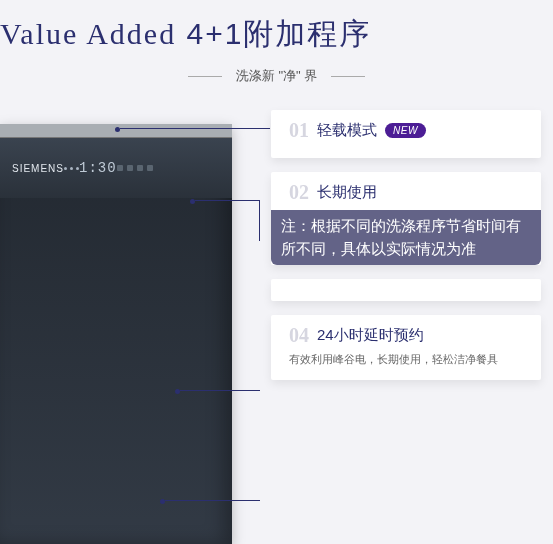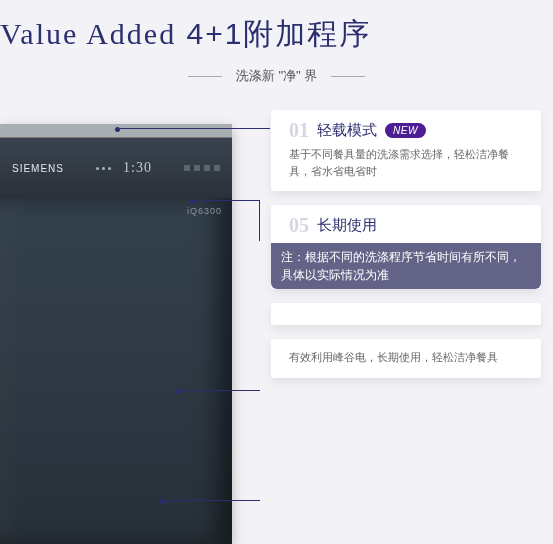--- a/index.html
+++ b/index.html
@@ -48,35 +48,34 @@
   .dw-top {
     height: 14px;
     background: #a9aeb3;
     border-bottom: 1px solid #777;
   }
   .panel {
     height: 60px;
     background: linear-gradient(180deg, #3a434f, #2a313a);
     display: flex;
     align-items: center;
-    justify-content: space-between;
     padding: 0 12px;
     color: #d3dce6;
     font-size: 8px;
     position: relative;
   }
   .brand { font-size: 10px; letter-spacing: 1px; color: #e3e8ee; }
   .display {
-    font-family: Liberation Serif, serif;
+    font-family: Liberation Mono, monospace;
     font-size: 14px;
     letter-spacing: 1px;
     color: #bfcad6;
     display: flex;
     align-items: center;
-    gap: 12px;
+    gap: 0;
   }
   .dots { display: flex; gap: 3px; }
   .dot { width: 3px; height: 3px; background:#aab5c2; border-radius:50%; }
   .panel-right { display: flex; gap: 4px; }
   .pbtn { width: 6px; height: 6px; background:#5a6570; border-radius:1px; }
   .door {
     height: 346px;
     background: linear-gradient(180deg, #33404d 0%, #2e3944 50%, #273039 100%);
     position: relative;
     box-shadow: inset 8px 0 22px rgba(255,255,255,0.04), inset -14px 0 22px rgba(0,0,0,0.5);
@@ -130,21 +129,21 @@
     letter-spacing: 0.5px;
   }
   .desc {
     font-size: 11px;
     color: #666;
     line-height: 1.5;
   }
   .note {
     background: #636387;
     color: #fff;
-    font-size: 12px;
+    font-size: 15px;
     line-height: 1.5;
     padding: 5px 10px;
     margin: 0 -14px -12px -18px;
     border-radius: 0 0 6px 6px;
     margin-top: 8px;
   }
   
   .connector {
     position: absolute;
     border-top: 1px solid #2b2f6f;
@@ -200,50 +199,50 @@
         </div>
         <span>1:30</span>
       </div>
       <div class="panel-right">
         <span class="pbtn"></span>
           <span class="pbtn"></span>
           <span class="pbtn"></span>
           <span class="pbtn"></span>
       </div>
     </div>
-    <div class="door">
-      <span class="model">iQ6300</span>
-    </div>
   </div>
 
   <span class="connector c1"></span>
   <span class="connector drop c2"></span>
   <span class="connector c3"></span>
   <span class="connector c4"></span>
 
   <div class="features">
 
     <div class="card">
       <div class="card-head">
         <span class="num">01</span>
         <span class="ctitle">轻载模式</span>
         <span class="badge">NEW</span>
       </div>
-      <div class="desc">基于不同餐具量的洗涤需求选择，轻松洁净餐具，省水省电省时</div>
     </div>
 
     <div class="card">
       <div class="card-head">
-        <span class="num">05</span>
+        <span class="num">02</span>
         <span class="ctitle">长期使用</span>
       </div>
       <div class="note">注：根据不同的洗涤程序节省时间有所不同，具体以实际情况为准</div>
     </div>
 
     <div class="card">
     </div>
 
     <div class="card">
+      <div class="card-head">
+        <span class="num">04</span>
+        <span class="ctitle">24小时延时预约</span>
+      </div>
       <div class="desc">有效利用峰谷电，长期使用，轻松洁净餐具</div>
     </div>
 
   </div>
 </div>
 
 </body></html>

